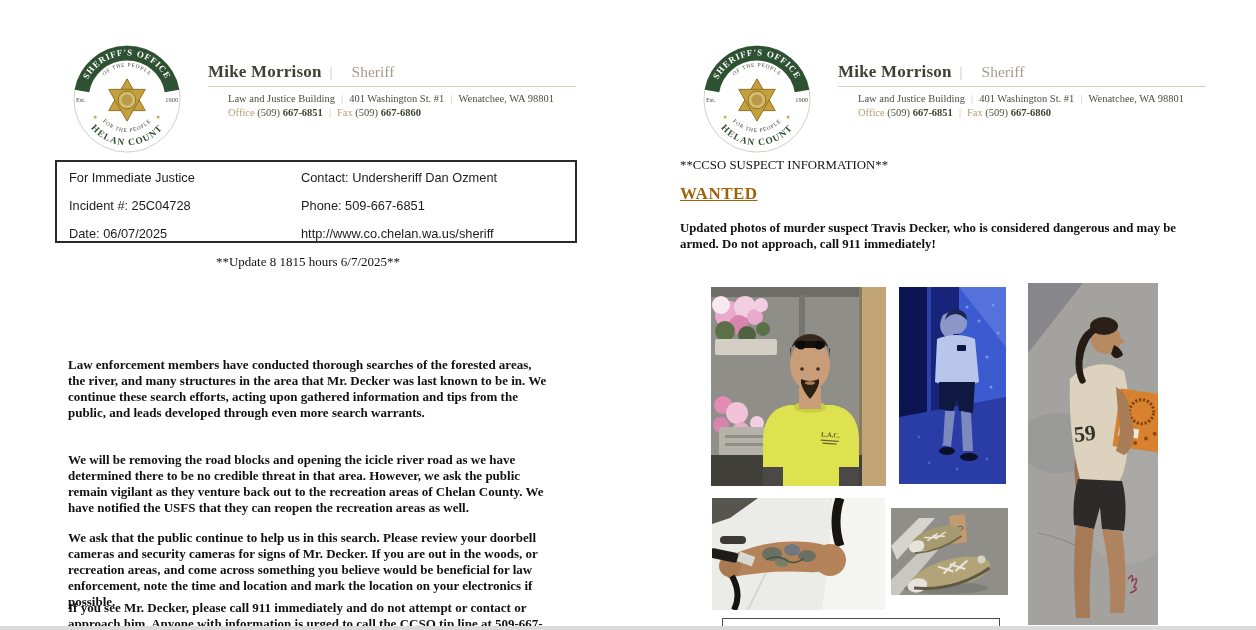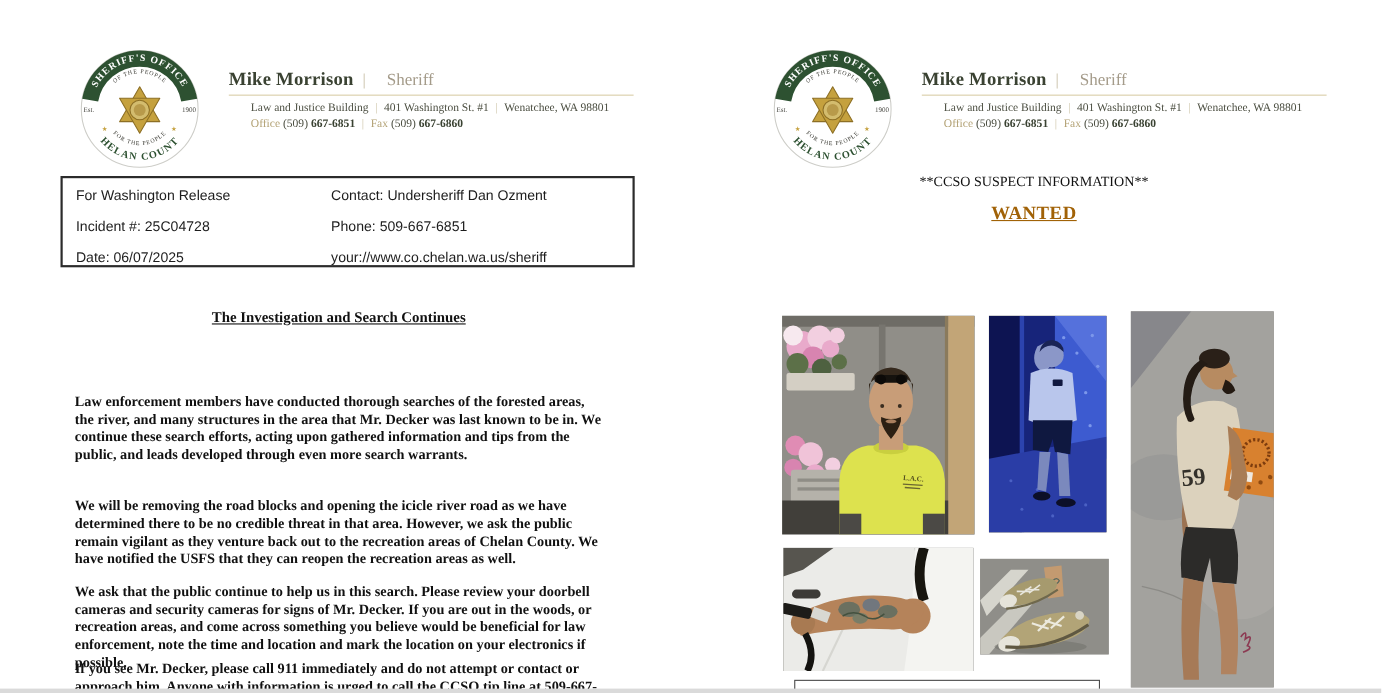--- a/index.html
+++ b/index.html
@@ -31,21 +31,21 @@
   .r0{top:8px;} .r1{top:36px;} .r2{top:64px;}
 
   
   .tcenter{position:absolute;left:40px;width:536px;text-align:center;}
   .para{position:absolute;left:68px;width:482px;font-size:13px;line-height:16px;text-align:left;font-weight:bold;}
   .u{text-decoration:underline;}
   .red{color:#a16207;}
   .b{font-weight:700;}
 
   
-  .rcenter{position:absolute;left:52px;width:520px;text-align:center;}
+  .rcenter{position:absolute;left:52px;width:520px;}
 
   
   .photo{position:absolute;overflow:hidden;background:#8a8a86;}
   .photo svg{display:block;}
   .p1{left:83px; top:287px;width:175px;height:199px;}
   .p2{left:271px;top:287px;width:107px;height:197px;}
   .p3{left:400px;top:283px;width:130px;height:342px;}
   .p4{left:84px; top:498px;width:173px;height:112px;}
   .p5{left:263px;top:508px;width:117px;height:87px;}
 
@@ -100,34 +100,34 @@
       <div class="hdr-line">
         <span>Law and Justice Building</span><span class="sep">|</span><span>401 Washington St. #1</span><span class="sep">|</span><span>Wenatchee, WA 98801</span>
       </div>
       <div class="hdr-line">
         <span class="muted">Office</span>&nbsp;<span>(509)</span>&nbsp;<span class="bold">667-6851</span><span class="sep">|</span><span class="muted">Fax</span>&nbsp;<span>(509)</span>&nbsp;<span class="bold">667-6860</span>
       </div>
     </div>
 
     <div class="infobox">
       <div class="inforow r0">
-        <span class="col1">For Washington Release</span>
+        <span class="col1">For Immediate Justice</span>
         <span class="col2">Contact:  Undersheriff Dan Ozment</span>
       </div>
       <div class="inforow r1">
         <span class="col1">Incident #: 25C04728</span>
         <span class="col2">Phone: 509-667-6851</span>
       </div>
       <div class="inforow r2">
         <span class="col1">Date:  06/07/2025</span>
-        <span class="col2">your://www.co.chelan.wa.us/sheriff</span>
-      </div>
-    </div>
-
-    <div class="tcenter" style="top:281px;font-size:13.5px;"><span class="b u">The Investigation and Search Continues</span></div>
+        <span class="col2">http://www.co.chelan.wa.us/sheriff</span>
+      </div>
+    </div>
+
+    <div class="tcenter" style="top:254px;font-size:13px;">**Update 8 1815 hours 6/7/2025**</div>
     <div class="para" style="top:357px;">Law enforcement members have conducted thorough searches of the forested areas, the river, and many structures in the area that Mr. Decker was last known to be in. We continue these search efforts, acting upon gathered information and tips from the public, and leads developed through even more search warrants.</div>
     <div class="para" style="top:452px;">We will be removing the road blocks and opening the icicle river road as we have determined there to be no credible threat in that area. However, we ask the public remain vigilant as they venture back out to the recreation areas of Chelan County. We have notified the USFS that they can reopen the recreation areas as well.</div>
     <div class="para" style="top:530px;">We ask that the public continue to help us in this search. Please review your doorbell cameras and security cameras for signs of Mr. Decker. If you are out in the woods, or recreation areas, and come across something you believe would be beneficial for law enforcement, note the time and location and mark the location on your electronics if possible.</div>
     <div class="para" style="top:600px;">If you see Mr. Decker, please call 911 immediately and do not attempt or contact or approach him. Anyone with information is urged to call the CCSO tip line at 509-667-6845 or submit your</div>
   </section>
 
   <section class="page page-right">
 
     <svg class="badge" style="left:70px;" viewBox="0 0 120 116">
       <circle cx="60" cy="58" r="54" fill="#ffffff" stroke="#cdcdc8" stroke-width="1"></circle>
@@ -168,20 +168,21 @@
       <div class="hdr-line">
         <span>Law and Justice Building</span><span class="sep">|</span><span>401 Washington St. #1</span><span class="sep">|</span><span>Wenatchee, WA 98801</span>
       </div>
       <div class="hdr-line">
         <span class="muted">Office</span>&nbsp;<span>(509)</span>&nbsp;<span class="bold">667-6851</span><span class="sep">|</span><span class="muted">Fax</span>&nbsp;<span>(509)</span>&nbsp;<span class="bold">667-6860</span>
       </div>
     </div>
 
     <div class="rcenter" style="top:158px;font-size:12.8px;">**CCSO SUSPECT INFORMATION**</div>
     <div class="rcenter" style="top:184px;font-size:17px;letter-spacing:.5px;"><span class="b u red">WANTED</span></div>
+    <div class="rcenter b" style="top:221px;font-size:12.8px;line-height:15.5px;">Updated photos of murder suspect Travis Decker, who is considered dangerous and may be armed. Do not approach, call 911 immediately!</div>
 
     <div class="photo p1">
       <svg width="175" height="199" viewBox="0 0 175 199">
         <rect width="175" height="199" fill="#908e88"></rect>
         <rect width="175" height="10" fill="#6e6c66"></rect>
         <rect x="88" y="8" width="6" height="62" fill="#77756f"></rect>
         <rect x="148" y="0" width="3" height="199" fill="#8a7a5c"></rect>
         <rect x="151" y="0" width="24" height="199" fill="#c2a577"></rect>
         <g>
           <circle cx="18" cy="28" r="14" fill="#e9aacb"></circle>

